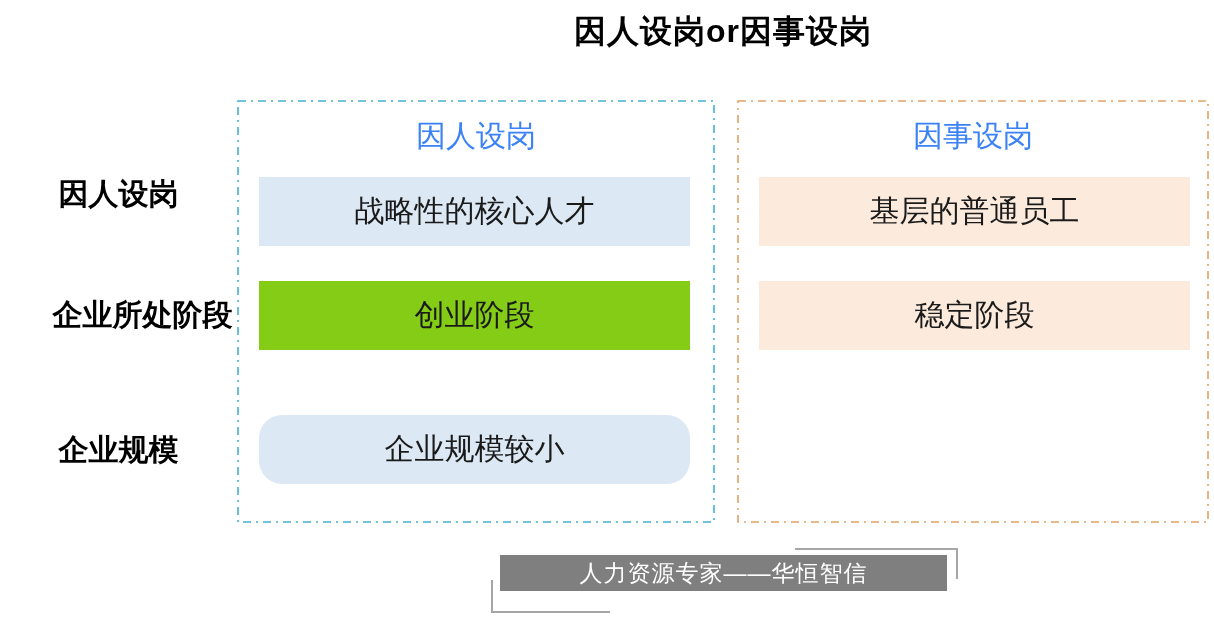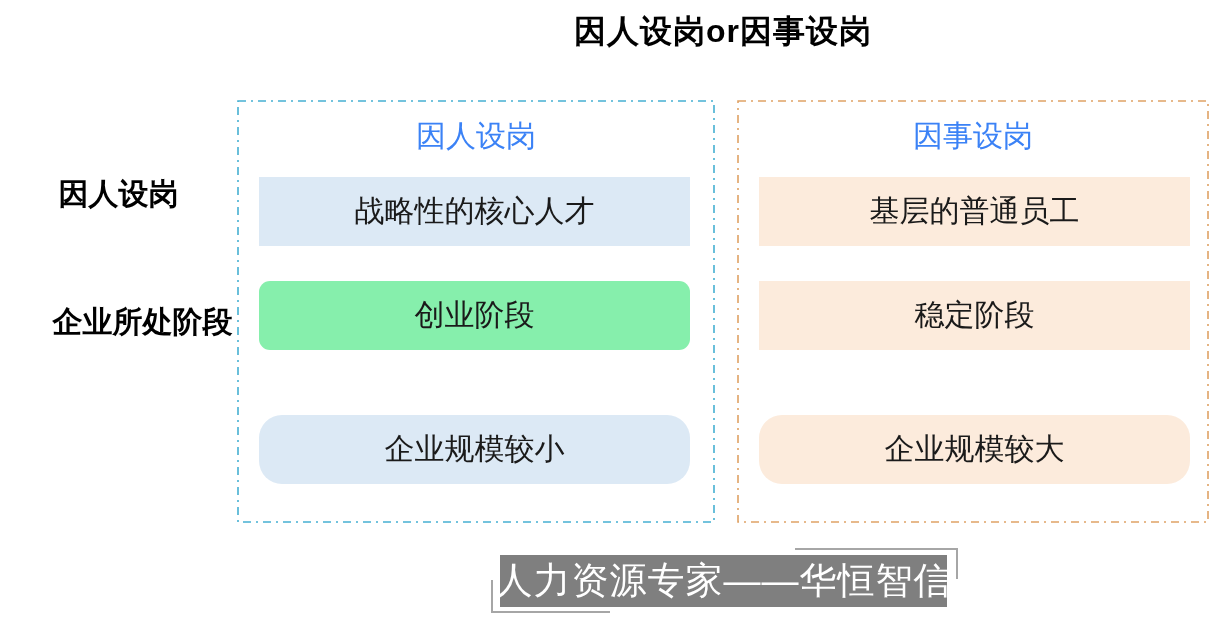--- a/index.html
+++ b/index.html
@@ -32,21 +32,21 @@
     left: 0;
     width: 237px;
     text-align: center;
     font-size: 30px;
     font-weight: bold;
     color: #000000;
     line-height: 40px;
     white-space: nowrap;
   }
   .row-label.r0 { top: 174px; }
-  .row-label.r1 { top: 302px; padding-left: 48px; }
+  .row-label.r1 { top: 295px; padding-left: 48px; }
   .row-label.r2 { top: 430px; }
 
   .col-box {
     position: absolute;
     top: 100px;
     height: 423px;
   }
   .col-box.left  { left: 237px; width: 478px; }
   .col-box.right { left: 737px; width: 472px; }
   .col-box svg { position: absolute; left: 0; top: 0; width: 100%; height: 100%; }
@@ -98,58 +98,58 @@
     width: 119px;
     height: 33px;
     border-left: 2px solid #a6a6a6;
     border-bottom: 2px solid #a6a6a6;
   }
   .footer-banner {
     position: absolute;
     left: 500px;
     top: 555px;
     width: 447px;
-    height: 52px;
+    height: 36px;
     display: flex;
     align-items: center;
     justify-content: center;
-    font-size: 37px;
+    font-size: 23px;
     letter-spacing: 1px;
     white-space: nowrap;
   }
 </style>
 </head>
 <body>
 
 <div class="canvas">
 
   <div class="main-title">因人设岗or因事设岗</div>
 
   <div class="row-label r0">因人设岗</div>
   <div class="row-label r1">企业所处阶段</div>
+  <div class="row-label r2">企业规模</div>
 
   <div class="col-box left">
     <svg>
       <rect x="1" y="1" width="476" height="421" fill="none" stroke-width="1.6" stroke-dasharray="8 5 2 5" stroke="#45b0d2"></rect>
     </svg>
     <div class="col-label">因人设岗</div>
   </div>
 
   <div class="col-box right">
     <svg>
       <rect x="1" y="1" width="470" height="421" fill="none" stroke-width="1.6" stroke-dasharray="8 5 2 5" stroke="#dfa265"></rect>
     </svg>
     <div class="col-label">因事设岗</div>
   </div>
 
   <div class="cell c-left r0" style="background-color: rgb(220, 233, 245);">战略性的核心人才</div>
-  <div class="cell c-left r1" style="background-color: #86efac; border-radius: 11px;">创业阶段</div>
+  <div class="cell c-left r1" style="background-color: #84cc16;">创业阶段</div>
   <div class="cell c-left r2" style="background-color: rgb(220, 233, 245);">企业规模较小</div>
 
   <div class="cell c-right r0" style="background-color: rgb(252, 235, 220);">基层的普通员工</div>
   <div class="cell c-right r1" style="background-color: rgb(252, 235, 220);">稳定阶段</div>
-  <div class="cell c-right r2" style="background-color: rgb(252, 235, 220);">企业规模较大</div>
 
   <div class="bracket-tr"></div>
   <div class="bracket-bl"></div>
   <div class="footer-banner" style="background-color: rgb(127, 127, 127); color: rgb(255, 255, 255);">人力资源专家——华恒智信</div>
 
 </div>
 
 </body></html>

